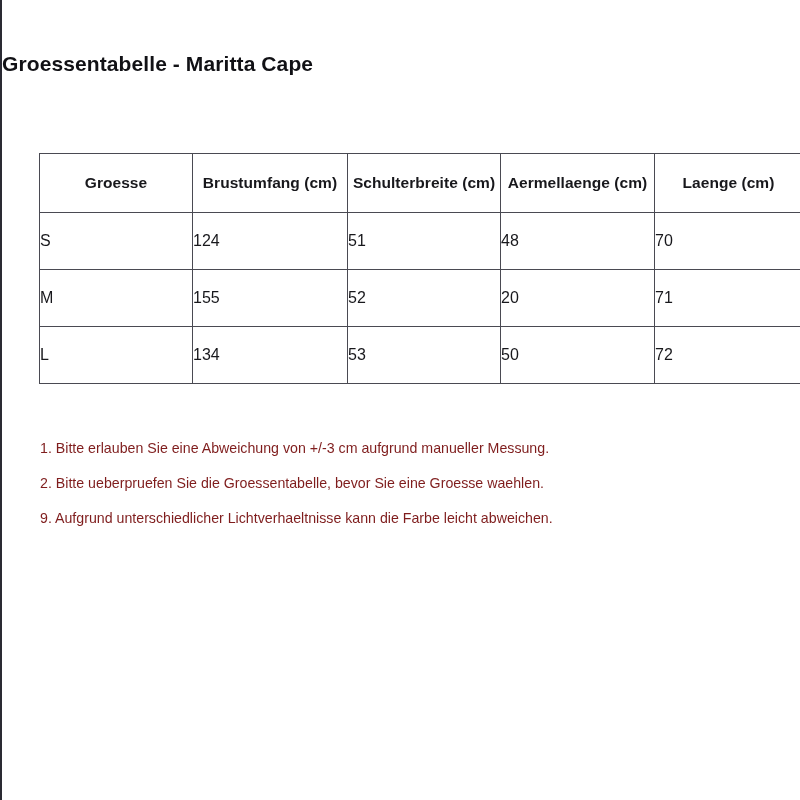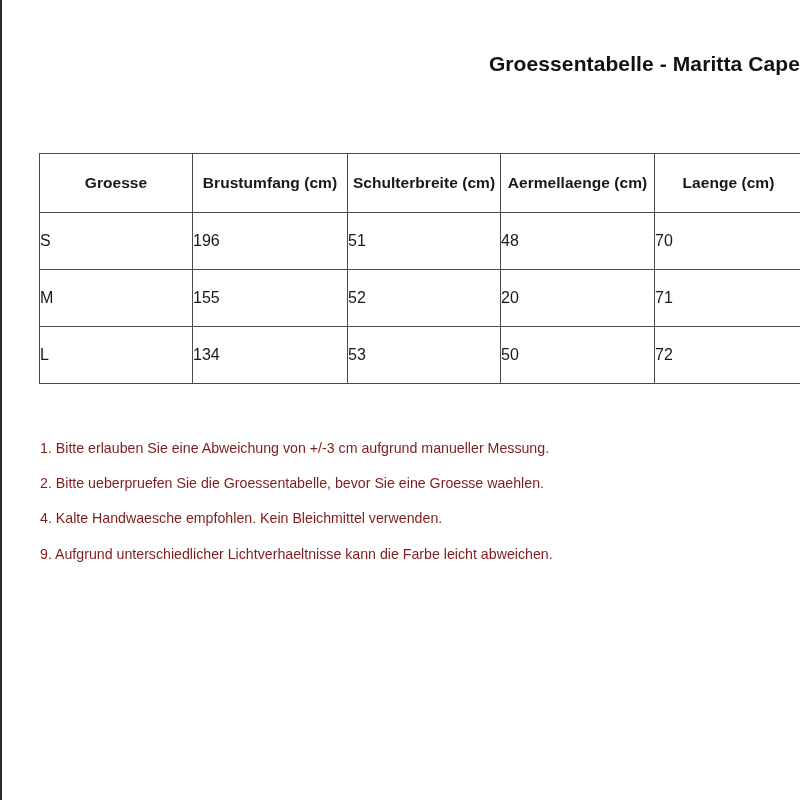--- a/index.html
+++ b/index.html
@@ -24,21 +24,21 @@
     height: 100%;
     box-sizing: border-box;
   }
 
   
   .title {
     position: absolute;
     left: 0;
     right: 0;
     top: 52px;
-    text-align: right;
+    text-align: left;
     font-size: 21px;
     font-weight: bold;
     letter-spacing: 0.1px;
     color: #111115;
   }
 
   
   .table-wrap {
     position: absolute;
     left: 37px;
@@ -112,21 +112,21 @@
           <th>Groesse</th>
           <th>Brustumfang (cm)</th>
           <th>Schulterbreite (cm)</th>
           <th>Aermellaenge (cm)</th>
           <th>Laenge (cm)</th>
         </tr>
       </thead>
       <tbody>
         <tr>
           <td>S</td>
-          <td>196</td>
+          <td>124</td>
           <td>51</td>
           <td>48</td>
           <td>70</td>
         </tr>
         <tr>
           <td>M</td>
           <td>155</td>
           <td>52</td>
           <td>20</td>
           <td>71</td>
@@ -138,17 +138,16 @@
           <td>50</td>
           <td>72</td>
         </tr>
       </tbody>
     </table>
   </div>
 
   <div class="notes">
     <div class="note">1. Bitte erlauben Sie eine Abweichung von +/-3 cm aufgrund manueller Messung.</div>
     <div class="note">2. Bitte ueberpruefen Sie die Groessentabelle, bevor Sie eine Groesse waehlen.</div>
-    <div class="note">4. Kalte Handwaesche empfohlen. Kein Bleichmittel verwenden.</div>
     <div class="note">9. Aufgrund unterschiedlicher Lichtverhaeltnisse kann die Farbe leicht abweichen.</div>
   </div>
 
 </div>
 
 </body></html>

